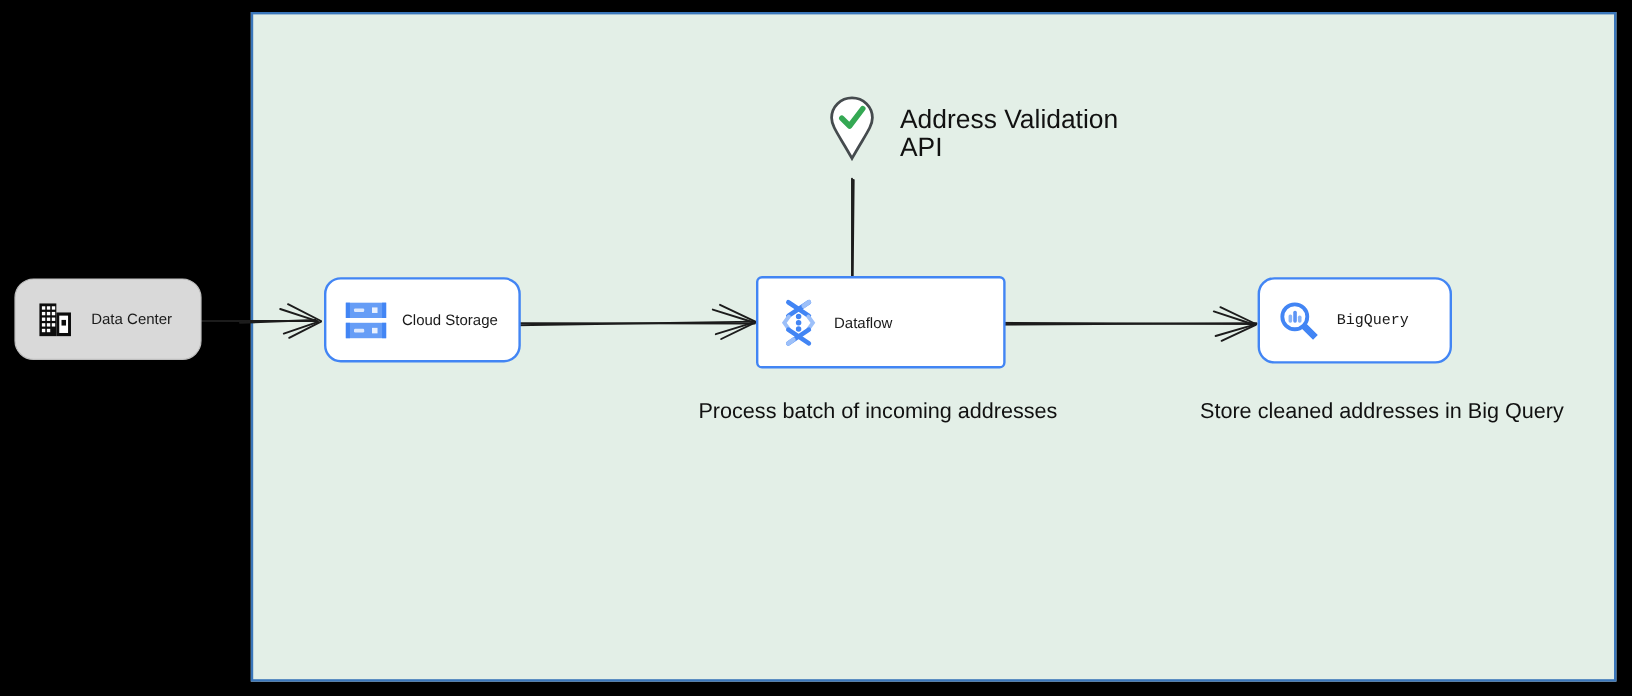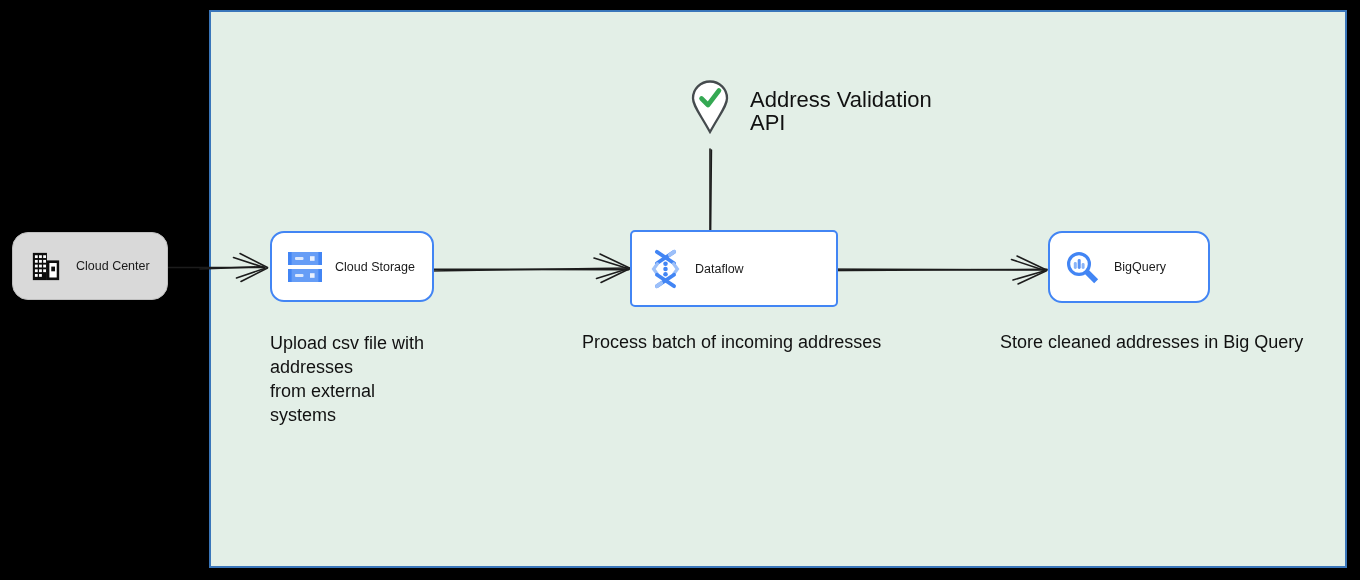--- a/index.html
+++ b/index.html
@@ -24,21 +24,21 @@
   }
   .node .icon{flex:0 0 auto;display:flex;align-items:center;}
   .node .nlabel{white-space:nowrap;}
   .node-dc{
     left:12px;top:232px;width:156px;height:68px;border-radius:16px;
     background:var(--data-center-fill,#d9d9d9);border:1px solid #bfbfbf;
     padding-left:17px;gap:14px;
   }
   .node-cs{left:270px;top:231px;width:164px;height:71px;border-radius:14px;padding-left:16px;gap:13px;}
   .node-df{left:630px;top:230px;width:208px;height:77px;border-radius:5px;padding-left:16px;gap:12px;}
-  .node-bq{left:1048px;top:231px;width:162px;height:72px;border-radius:14px;padding-left:14px;gap:13px;}
+  .node-bq{left:1048px;top:231px;width:162px;height:72px;border-radius:14px;padding-left:14px;gap:13px;font-family:Liberation Mono, monospace;}
   .pin{position:absolute;left:689px;top:79px;width:42px;height:56px;}
   .av-label{
     position:absolute;left:750px;top:88px;width:220px;
     font-size:22px;line-height:23px;white-space:pre-line;
   }
   .note{position:absolute;font-size:18px;line-height:24px;white-space:pre-line;}
   .note-upload{left:270px;top:331px;width:230px;}
   .note-process{left:582px;top:330px;width:360px;}
   .note-store{left:988px;top:330px;width:360px;margin-left:12px;}
 </style>
@@ -98,21 +98,21 @@
             <rect x="9.6" y="19.5" width="3" height="3"></rect>
             <rect x="14" y="19.5" width="3" height="3"></rect>
           <rect x="5.2" y="24.5" width="3" height="3"></rect>
             <rect x="9.6" y="24.5" width="3" height="3"></rect>
         </g>
         <rect x="18" y="10" width="13" height="21" fill="#0d0d0d"></rect>
         <rect x="20.6" y="12.8" width="7.8" height="15.4" fill="#ffffff"></rect>
         <rect x="22.6" y="16.6" width="4" height="5" fill="#0d0d0d"></rect>
       </svg>
     </span>
-    <span class="nlabel">Cloud Center</span>
+    <span class="nlabel">Data Center</span>
   </div>
 
   <div class="node node-cs">
     <span class="icon">
       <svg width="34" height="30" viewBox="0 0 34 30">
         <g>
           <rect x="0" y="0" width="34" height="13" fill="#669df6"></rect>
           <rect x="0" y="0" width="3.6" height="13" fill="#4285f4"></rect>
           <rect x="30.4" y="0" width="3.6" height="13" fill="#4285f4"></rect>
           <rect x="7" y="5" width="8.5" height="3" rx="1" fill="#dce8fd"></rect>
@@ -163,20 +163,16 @@
   <div class="pin">
     <svg width="42" height="56" viewBox="0 0 42 56" fill="none">
       <path d="M21 2.5 C11.5 2.5 4 10 4 19.2 C4 26.6 10.2 33.6 21 53 C31.8 33.6 38 26.6 38 19.2 C38 10 30.5 2.5 21 2.5 Z" fill="#ffffff" style="stroke:var(--pin-outline,#454b4e)" stroke-width="2.3"></path>
       <path d="M12.5 19.5 L19 26 L30 11.5" style="stroke:var(--check-green,#34a853)" stroke-width="4.6" stroke-linecap="round" stroke-linejoin="round"></path>
     </svg>
   </div>
 
   <div class="av-label">Address Validation
 API</div>
 
-  <div class="note note-upload">Upload csv file with
-addresses
-from external
-systems</div>
   <div class="note note-process">Process batch of incoming addresses</div>
   <div class="note note-store">Store cleaned addresses in Big Query</div>
 
 </div>
 
 </body></html>

